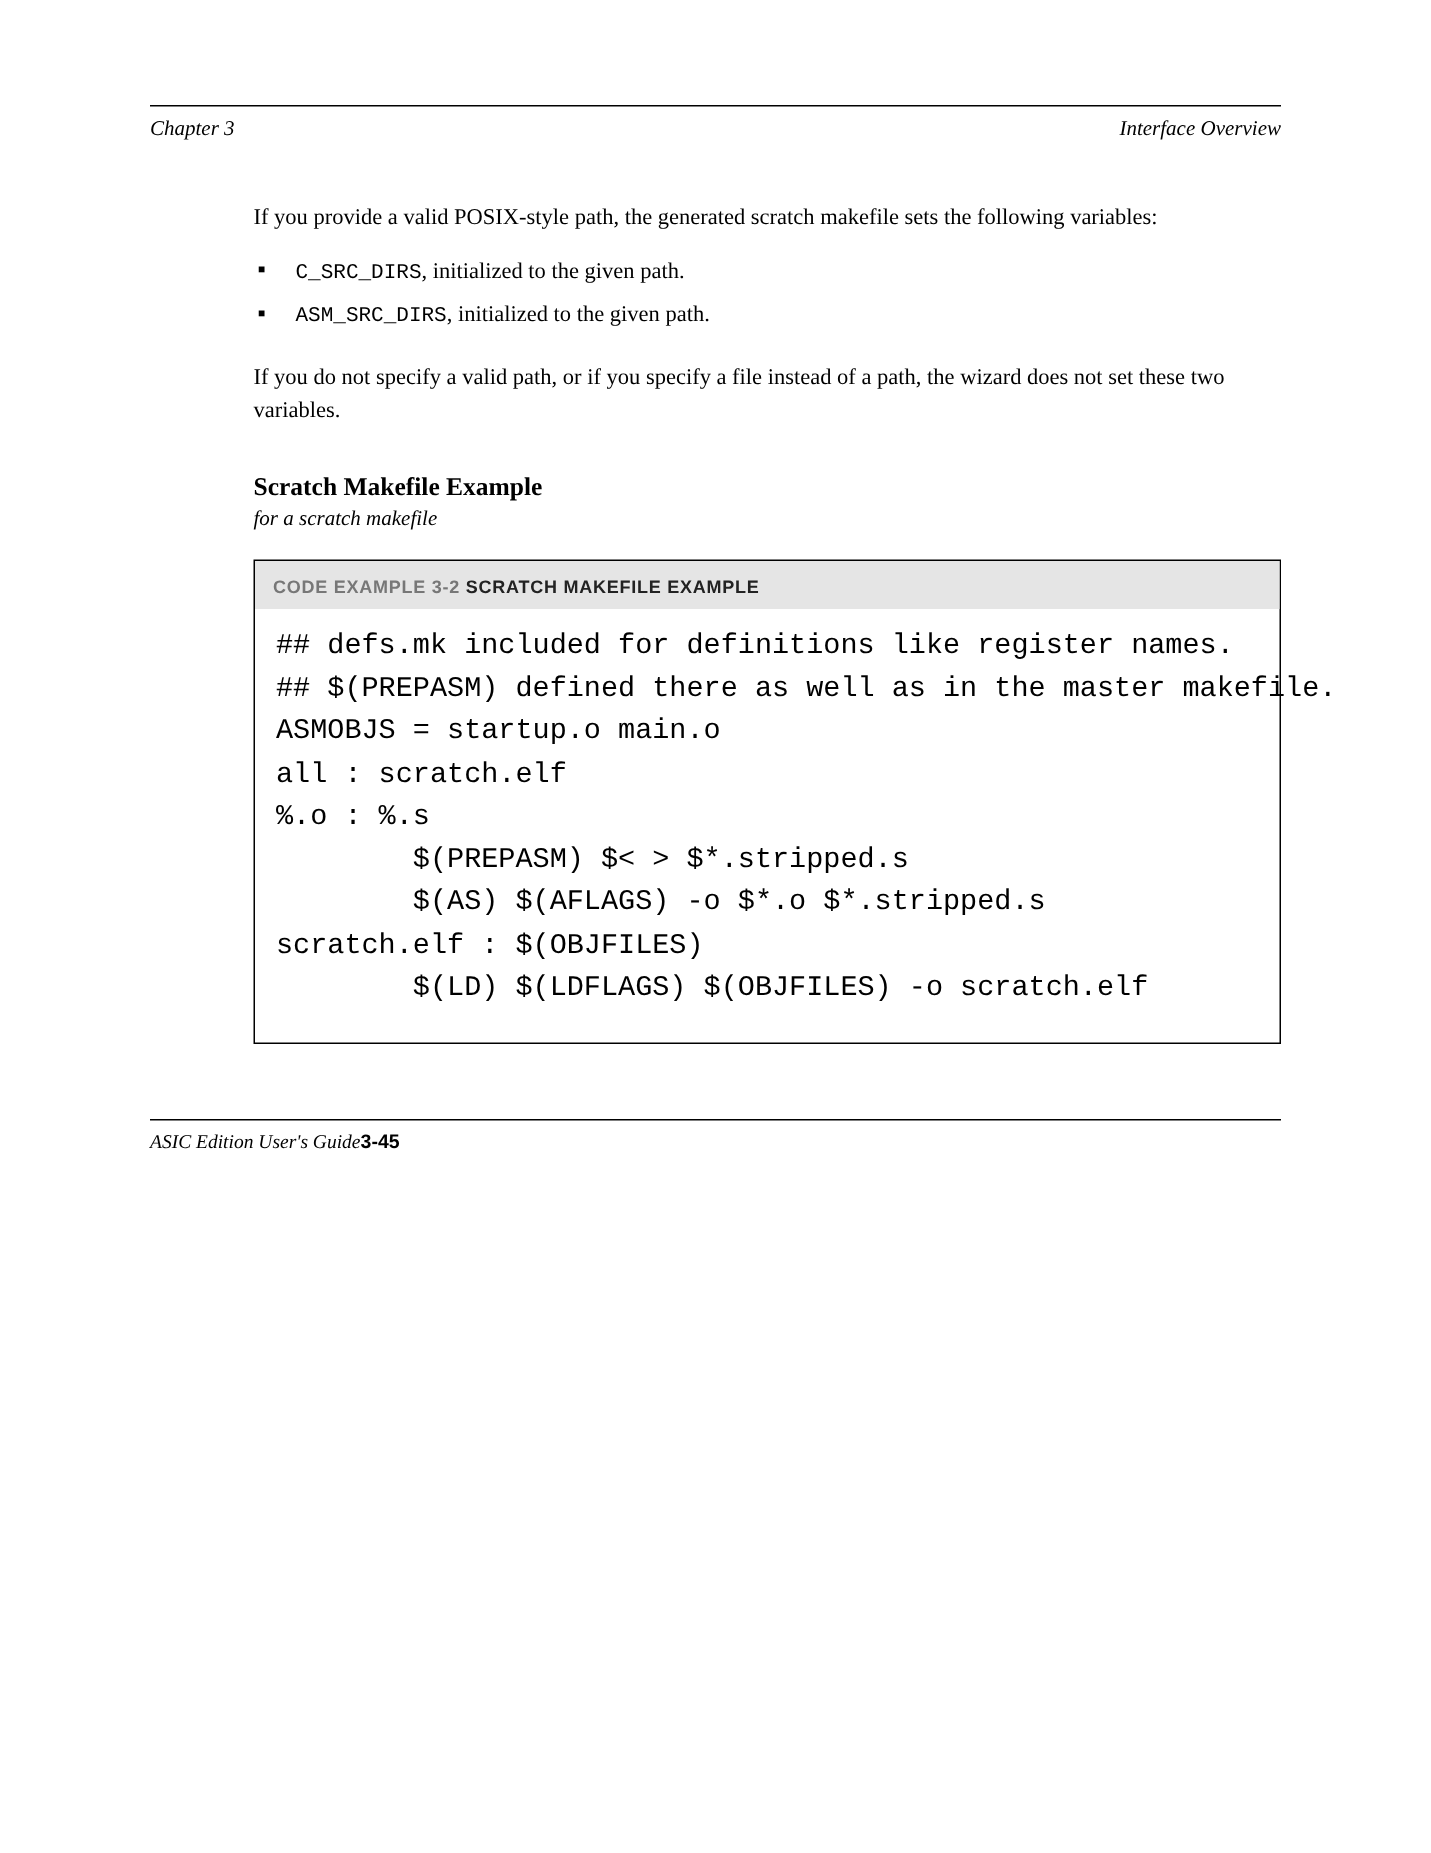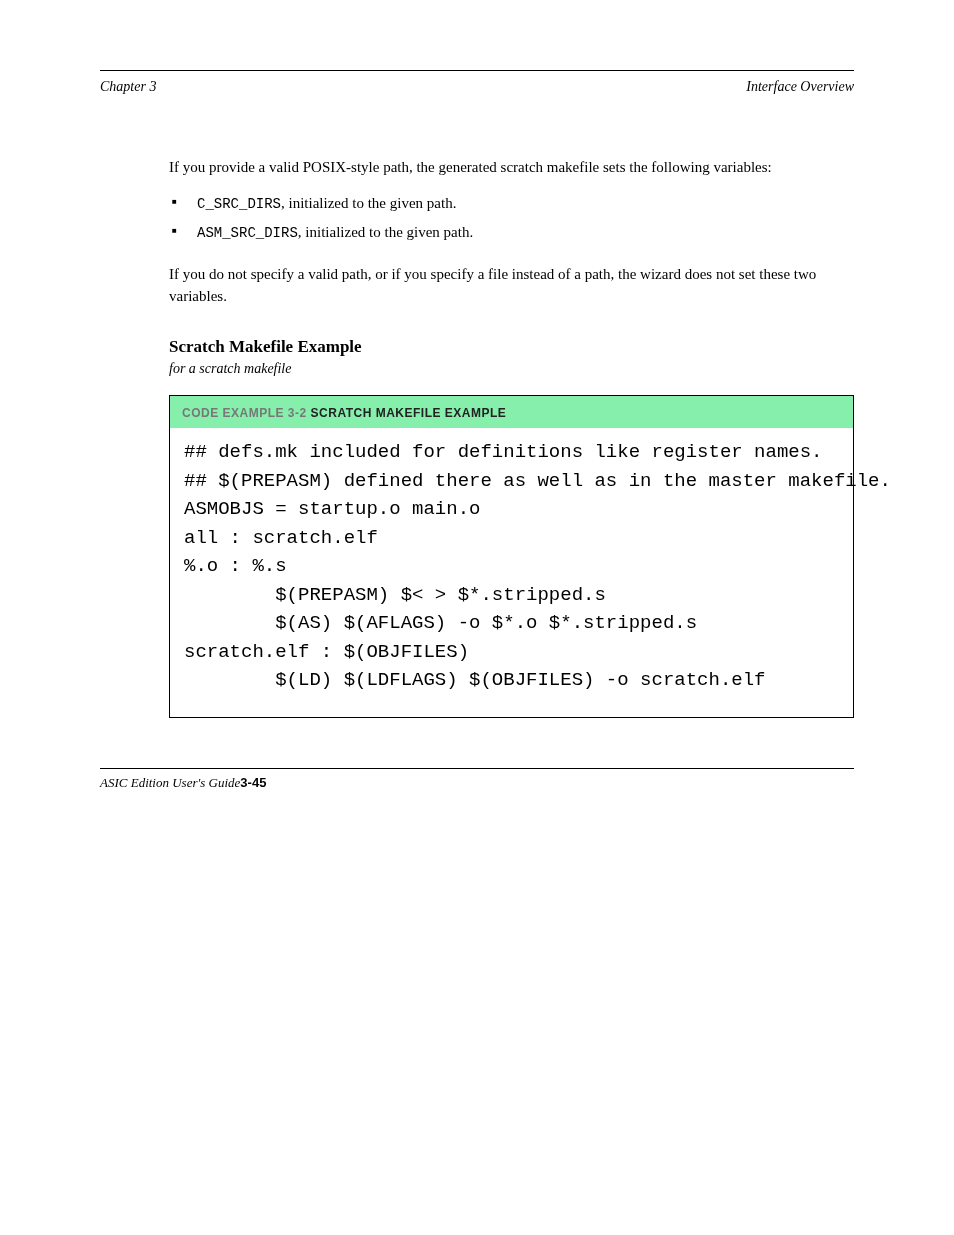--- a/index.html
+++ b/index.html
@@ -19,21 +19,21 @@
     .header-rule {
       border-top: 1.5px solid #000;
       margin-top: 22px;
       margin-bottom: 8px;
     }
     .header-line {
       display: flex;
       justify-content: space-between;
       font-size: 14px;
       font-style: italic;
-      margin-bottom: 62px;
+      margin-bottom: 40px;
     }
     .header-right {
       font-weight: normal;
     }
     .content-col {
       margin-left: 69px;
     }
     .para {
       line-height: 1.45;
       margin-bottom: 14px;
@@ -68,21 +68,21 @@
     .section-sub {
       font-size: 14px;
       font-style: italic;
       margin-bottom: 18px;
     }
     .example-box {
       border: 1px solid #000;
       margin-bottom: 40px;
     }
     .example-caption {
-      background: #86efac;
+      background: #e5e5e5;
       font-family: Arial, sans-serif;
       font-size: 12px;
       font-weight: bold;
       text-transform: uppercase;
       letter-spacing: 0.5px;
       padding: 10px 12px 8px 12px;
       color: #777;
     }
     .example-caption-main {
       color: #222;

